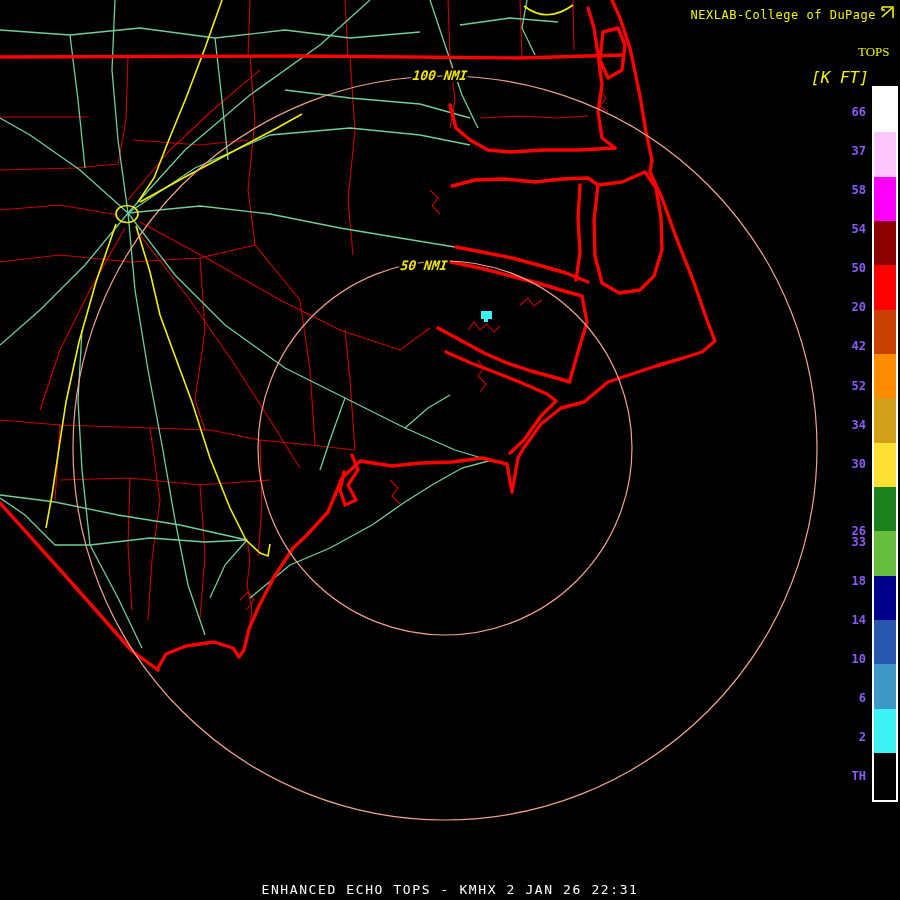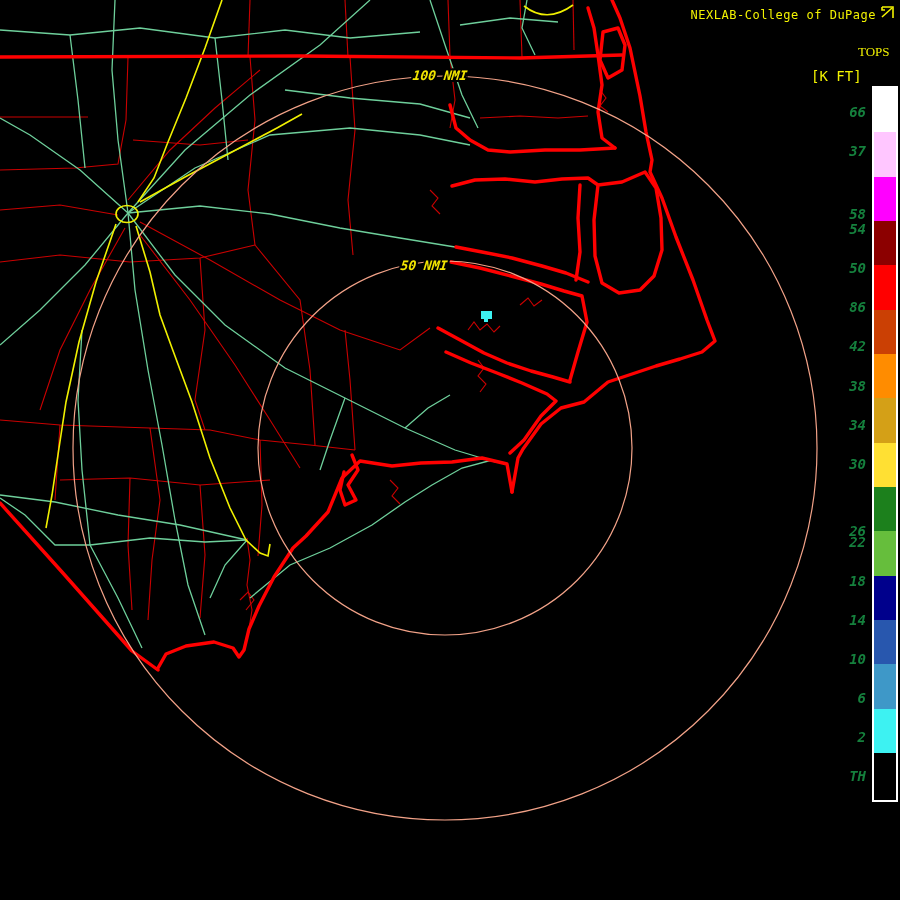--- a/index.html
+++ b/index.html
@@ -3,26 +3,26 @@
 <meta charset="utf-8">
 <style>
   html,body{margin:0;padding:0;background:#000;}
   #stage{position:relative;width:900px;height:900px;background:#000;overflow:hidden;
          font-family:"DejaVu Sans Mono","Liberation Mono",monospace;}
   #mapsvg{position:absolute;left:0;top:0;}
   .yellowtxt{color:#F2F200;}
   #attrib{position:absolute;top:6px;right:6px;display:flex;align-items:flex-end;gap:5px;
           font-size:12px;letter-spacing:.5px;}
   #legend-title{position:absolute;left:858px;top:44px;font-size:13px;font-family:Liberation Serif, serif;}
-  #legend-units{position:absolute;left:811px;top:68px;font-size:14px;}
+  #legend-units{position:absolute;left:811px;top:68px;font-size:16px;font-style:italic;}
   #legend-bar{position:absolute;left:872px;top:86px;width:22px;height:712px;
               border:2px solid #fff;background:#000;box-sizing:content-box;}
   .band{width:100%;height:44.33px;}
   #legend-ticks .tick{position:absolute;left:816px;width:50px;text-align:right;
-              font-size:14px;font-weight:bold;color:#15803d;line-height:18px;font-style:italic;}
+              font-size:12px;font-weight:bold;color:#8b5cf6;line-height:18px;}
   #title-bar{position:absolute;left:0;top:882px;width:900px;text-align:center;color:#FFFFFF;
              font-size:13px;letter-spacing:1.6px;white-space:pre;}
   #cod-icon{display:inline-block;}
 </style>
 </head>
 <body>
 
 <div id="stage">
 
   <svg id="mapsvg" width="900" height="900" viewBox="0 0 900 900">
@@ -164,32 +164,33 @@
       <div class="band" style="background: rgb(28, 128, 28);"></div>
       <div class="band" style="background: rgb(102, 190, 60);"></div>
       <div class="band" style="background: rgb(0, 0, 140);"></div>
       <div class="band" style="background: rgb(40, 87, 174);"></div>
       <div class="band" style="background: rgb(62, 152, 200);"></div>
       <div class="band" style="background: rgb(61, 242, 242);"></div>
     </div>
   <div id="legend-ticks">
       <div class="tick" style="top: 103px;">66</div>
       <div class="tick" style="top: 142.08px;">37</div>
-      <div class="tick" style="top: 181.16px; margin-top: 24px;">58</div>
+      <div class="tick" style="top: 181.16px;">58</div>
       <div class="tick" style="top: 220.24px;">54</div>
       <div class="tick" style="top: 259.32px;">50</div>
-      <div class="tick" style="top: 298.4px;">86</div>
+      <div class="tick" style="top: 298.4px;">20</div>
       <div class="tick" style="top: 337.48px;">42</div>
-      <div class="tick" style="top: 376.56px;">38</div>
+      <div class="tick" style="top: 376.56px;">52</div>
       <div class="tick" style="top: 415.64px; text-align: right;">34</div>
       <div class="tick" style="top: 454.72px;">30</div>
       <div class="tick" style="top: 522px;">26</div>
-      <div class="tick" style="top: 532.88px;">22</div>
+      <div class="tick" style="top: 532.88px;">33</div>
       <div class="tick" style="top: 571.96px;">18</div>
       <div class="tick" style="top: 611.04px;">14</div>
       <div class="tick" style="top: 650.12px;">10</div>
       <div class="tick" style="top: 689.2px;">6</div>
       <div class="tick" style="top: 728.28px;">2</div>
       <div class="tick" style="top: 767.36px;">TH</div>
     </div>
 
+  <div id="title-bar">ENHANCED ECHO TOPS - KMHX 2 JAN 26 22:31</div>
 
 </div>
 
 </body></html>

